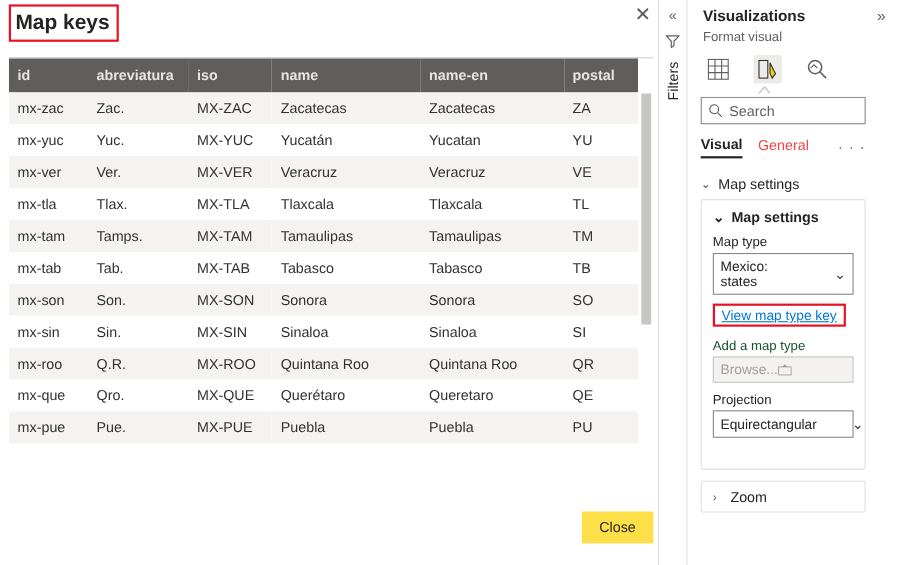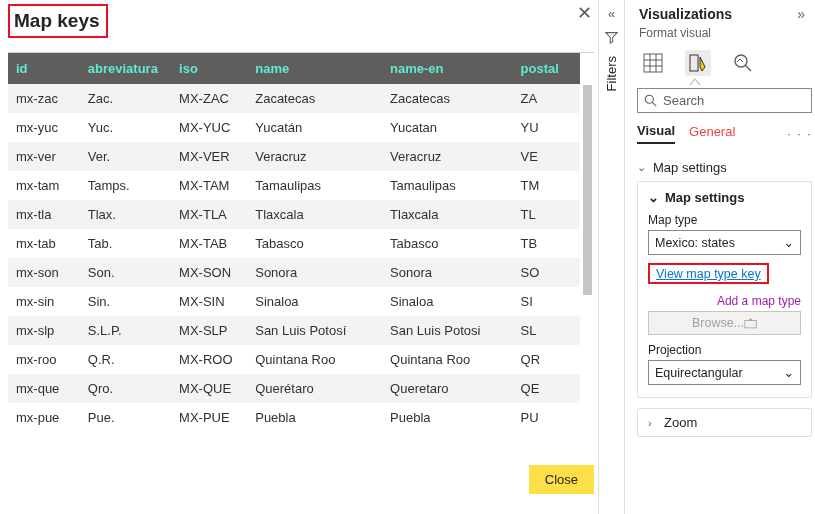--- a/index.html
+++ b/index.html
@@ -47,21 +47,21 @@
     flex: 1 1 auto;
     position: relative;
   }
   table {
     width: calc(100% - 14px);
     border-collapse: collapse;
     table-layout: fixed;
   }
   thead th {
     background: #605e5c;
-    color: #5eead4;
+    color: #e5e5e5;
     font-weight: 600;
     text-align: left;
     padding: 8px 8px;
     font-size: 13px;
   }
   tbody td {
     padding: 7px 8px;
     font-size: 13px;
     color: #323130;
   }
@@ -181,21 +181,21 @@
     content: "";
     position: absolute;
     left: 65px;
     top: 4px;
     width: 0; height: 0;
     border-left: 5px solid transparent;
     border-right: 5px solid transparent;
     border-bottom: 6px solid #fff;
   }
   .viz-content {
-    padding: 0 3px 10px 12px;
+    padding: 0 28px 10px 12px;
     flex: 1;
     overflow: hidden;
   }
   .search-box {
     border: 1px solid #8a8886;
     display: flex;
     align-items: center;
     gap: 6px;
     padding: 4px 6px;
     font-size: 13px;
@@ -257,21 +257,21 @@
     font-size:12.5px; cursor:pointer;
     padding:2px 4px;
   }
   .highlight-box {
     border:2px solid #e81123;
     padding:1px 2px;
     display:inline-block;
   }
   .browse-row {
     display:flex; align-items:center;
-    justify-content:center;
+    justify-content:flex-start;
     border:1px solid #c8c6c4;
     background:#f3f2f1;
     color:#a19f9d;
     padding:4px 6px; font-size:12.5px;
     margin-bottom:8px;
   }
   
   svg { display:block; }
 </style>
 </head>
@@ -322,36 +322,36 @@
           </tr>
           <tr>
             <td>mx-ver</td>
             <td>Ver.</td>
             <td>MX-VER</td>
             <td>Veracruz</td>
             <td>Veracruz</td>
             <td>VE</td>
           </tr>
           <tr>
+            <td>mx-tla</td>
+            <td>Tlax.</td>
+            <td>MX-TLA</td>
+            <td>Tlaxcala</td>
+            <td>Tlaxcala</td>
+            <td>TL</td>
+          </tr>
+          <tr>
             <td>mx-tam</td>
             <td>Tamps.</td>
             <td>MX-TAM</td>
             <td>Tamaulipas</td>
             <td>Tamaulipas</td>
             <td>TM</td>
           </tr>
           <tr>
-            <td>mx-tla</td>
-            <td>Tlax.</td>
-            <td>MX-TLA</td>
-            <td>Tlaxcala</td>
-            <td>Tlaxcala</td>
-            <td>TL</td>
-          </tr>
-          <tr>
             <td>mx-tab</td>
             <td>Tab.</td>
             <td>MX-TAB</td>
             <td>Tabasco</td>
             <td>Tabasco</td>
             <td>TB</td>
           </tr>
           <tr>
             <td>mx-son</td>
             <td>Son.</td>
@@ -360,28 +360,20 @@
             <td>Sonora</td>
             <td>SO</td>
           </tr>
           <tr>
             <td>mx-sin</td>
             <td>Sin.</td>
             <td>MX-SIN</td>
             <td>Sinaloa</td>
             <td>Sinaloa</td>
             <td>SI</td>
-          </tr>
-          <tr>
-            <td>mx-slp</td>
-            <td>S.L.P.</td>
-            <td>MX-SLP</td>
-            <td>San Luis Potosí</td>
-            <td>San Luis Potosi</td>
-            <td>SL</td>
           </tr>
           <tr>
             <td>mx-roo</td>
             <td>Q.R.</td>
             <td>MX-ROO</td>
             <td>Quintana Roo</td>
             <td>Quintana Roo</td>
             <td>QR</td>
           </tr>
           <tr>
@@ -479,31 +471,31 @@
           <span>Mexico: states</span>
           <span>⌄</span>
         </div>
 
         <div class="link-row">
           <span class="highlight-box">
             <span class="link">View map type key</span>
           </span>
         </div>
 
-        <div class="field-label" style="color:#a21caf;margin-top:10px;text-align:right;">Add a map type</div>
+        <div class="field-label" style="color:#14532d;margin-top:10px;">Add a map type</div>
         <div class="browse-row">
           <span>Browse...</span>
           <svg width="13" height="12" viewBox="0 0 16 14">
             <rect x="1" y="4" width="14" height="9" fill="none" stroke="#a19f9d"></rect>
             <path d="M8 1 L11 4 L5 4 Z" fill="#a19f9d"></path>
           </svg>
         </div>
 
         <div class="field-label">Projection</div>
-        <div class="select" style="margin-bottom:0">
+        <div class="select" style="margin-bottom:16px">
           <span>Equirectangular</span>
           <span>⌄</span>
         </div>
       </div>
 
       <div class="section-row" style="border:1px solid #e1dfdd;border-radius:2px;padding:6px 10px;">
         <span class="chev">›</span>
         <span>Zoom</span>
       </div>
     </div>

